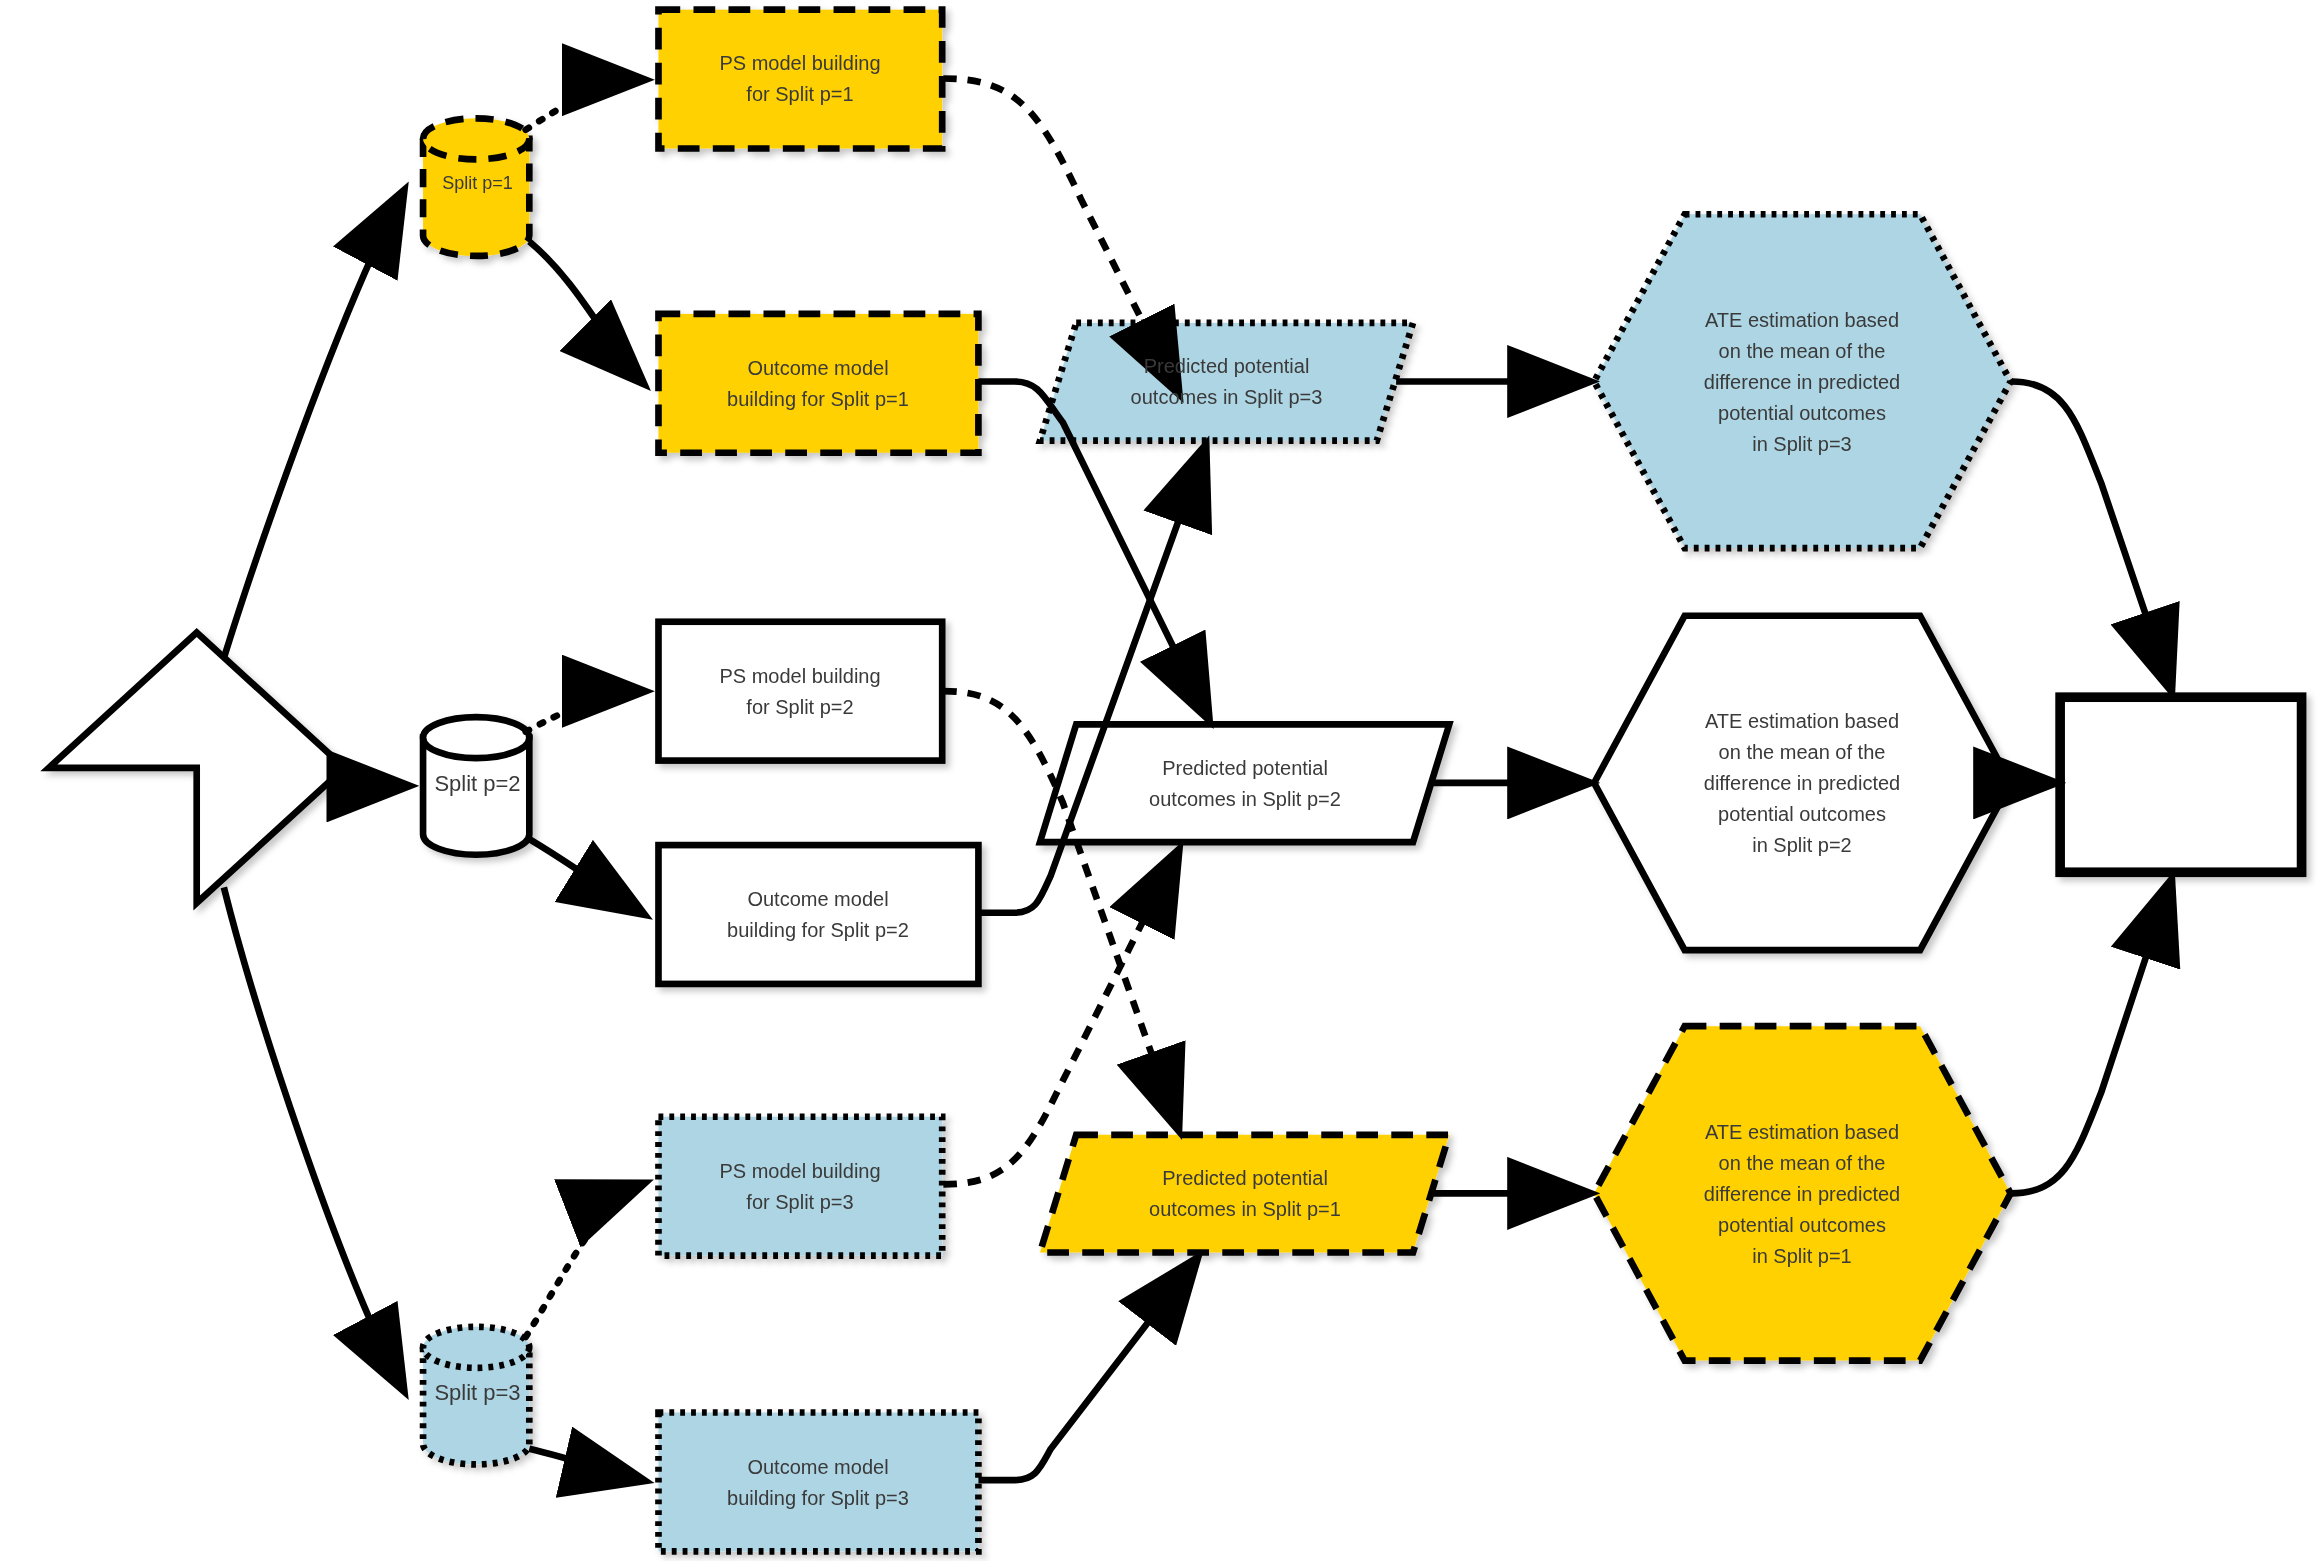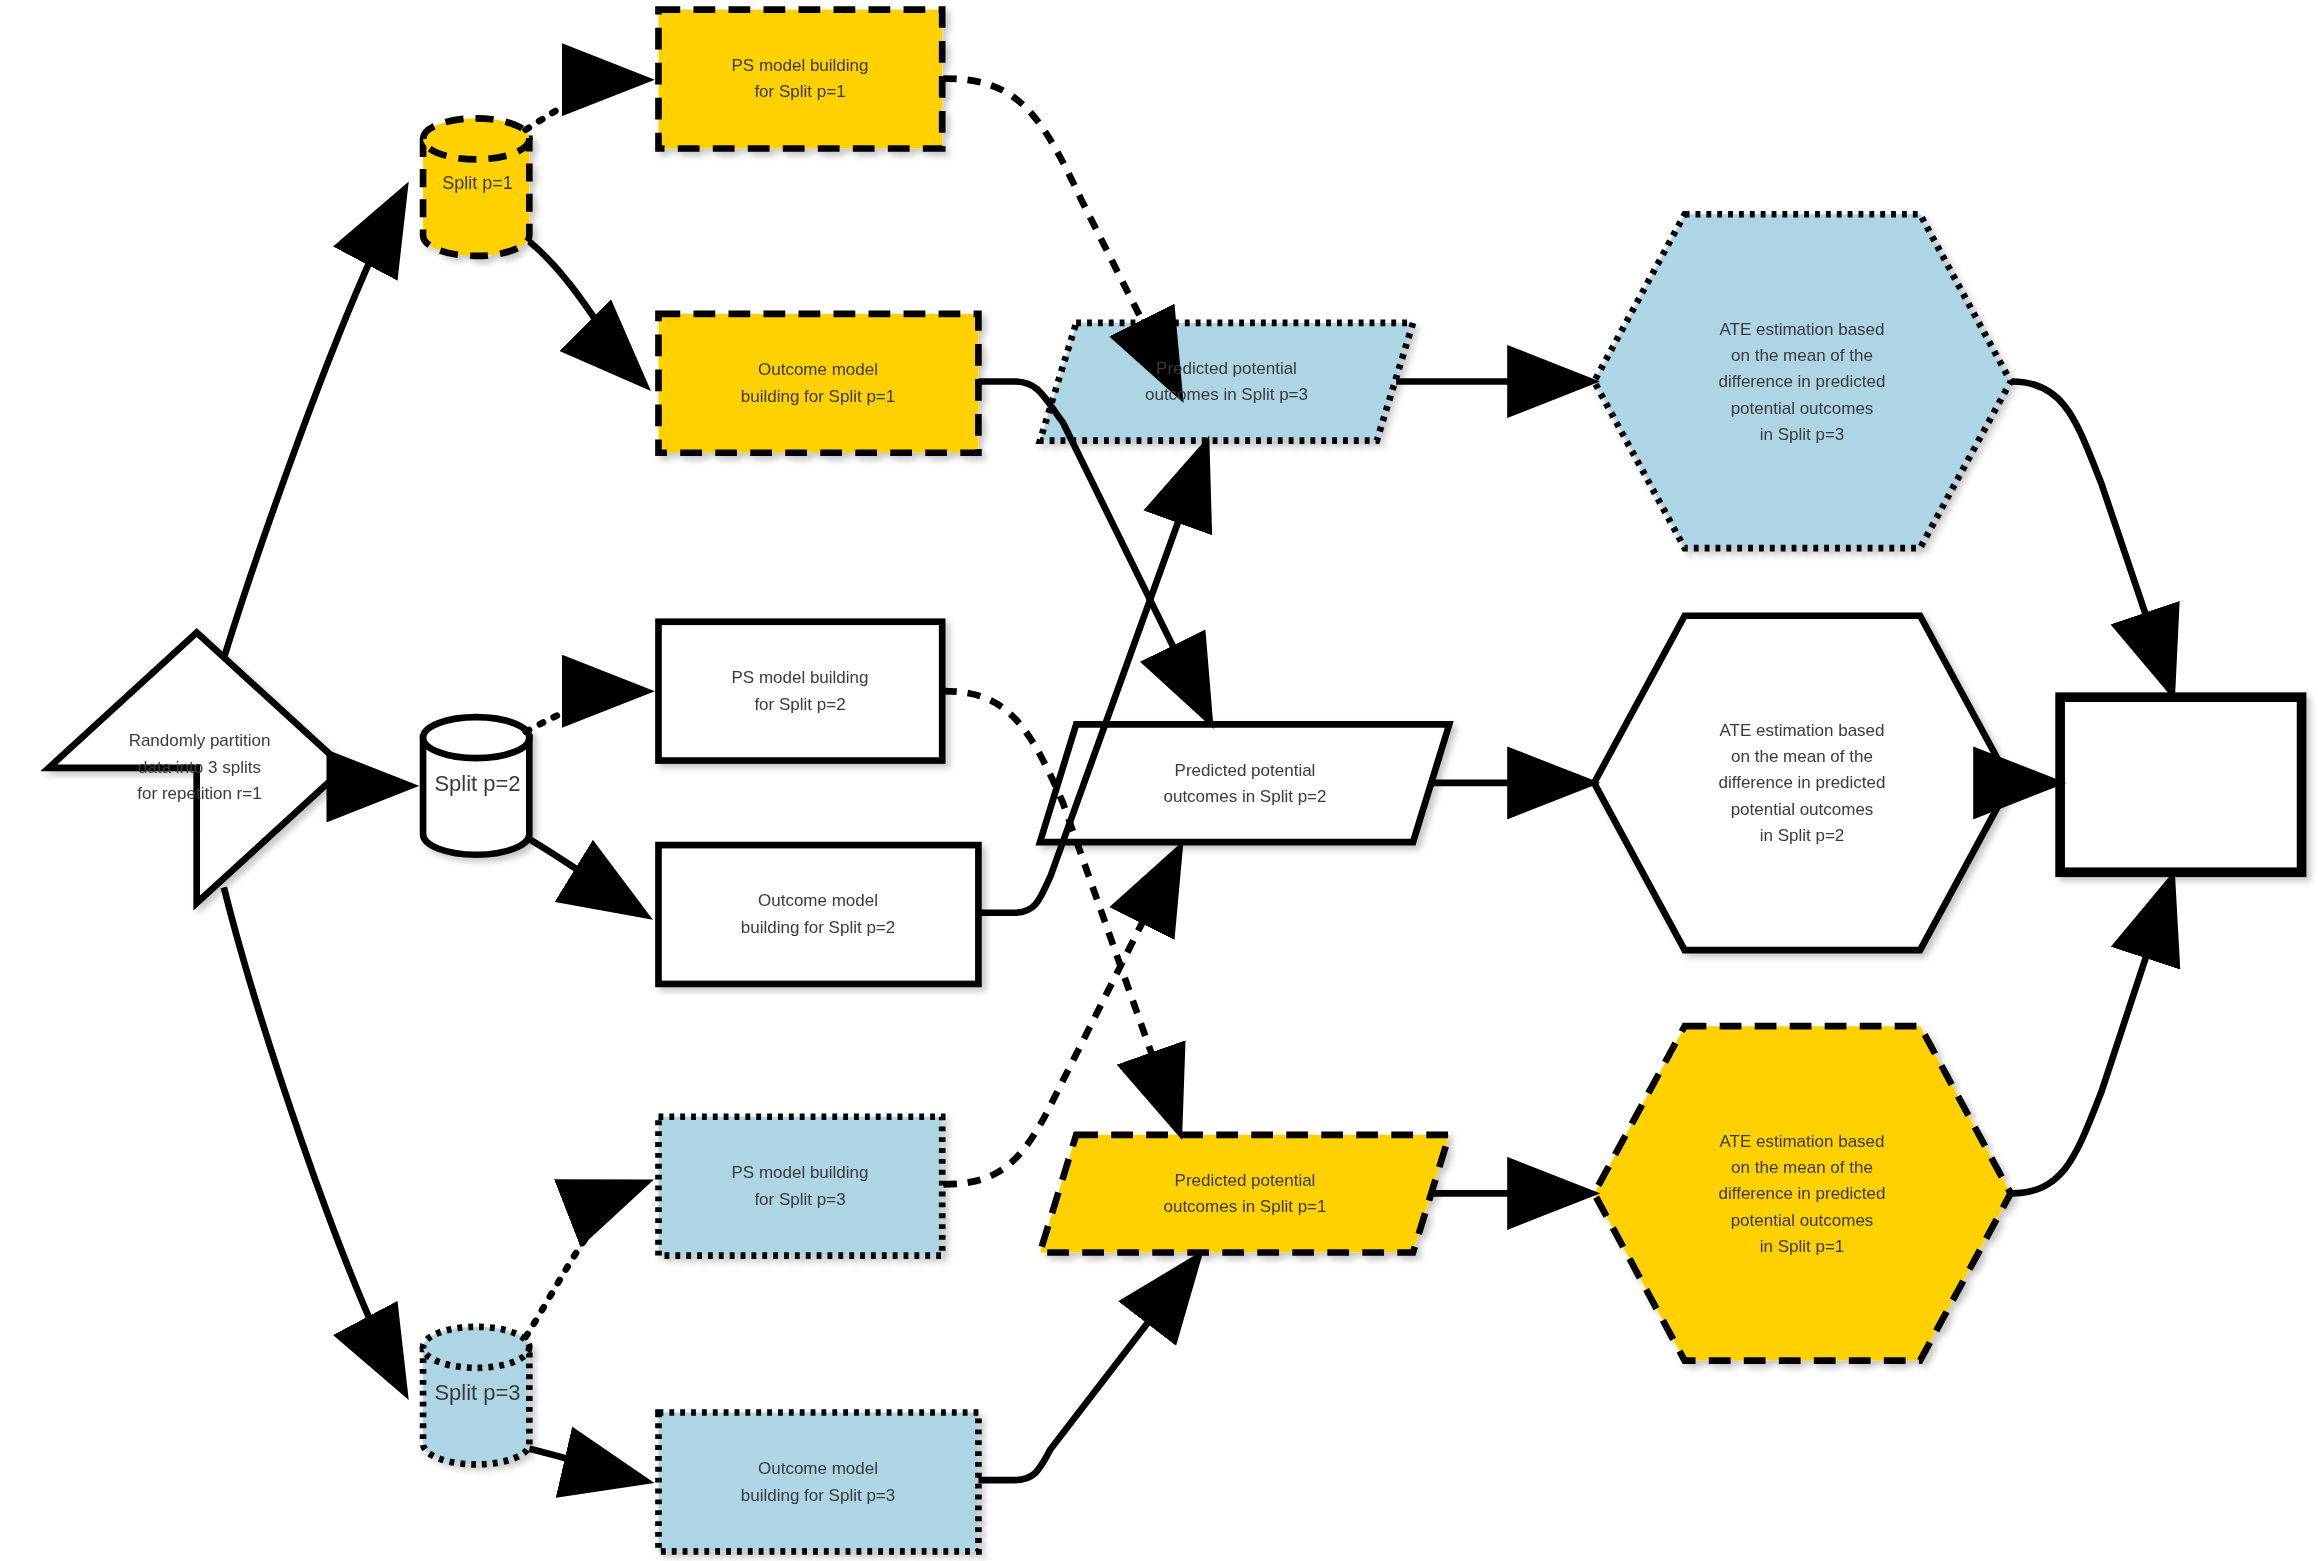--- a/index.html
+++ b/index.html
@@ -1,21 +1,21 @@
 <!DOCTYPE html>
 <html style="font-size:9.7px"><head>
 <meta charset="utf-8">
 <style>
   html,body{margin:0;padding:0;background:#ffffff;}
   #stage{position:relative;width:2319px;height:1561px;background:#ffffff;
          font-family:"Liberation Sans","DejaVu Sans",sans-serif;overflow:hidden;}
   svg#flow{position:absolute;top:0;left:0;width:2319px;height:1561px;}
   .nodeLabel{
     position:absolute;display:flex;align-items:center;justify-content:center;
-    text-align:center;color:#3a3a3a;font-size:17px;line-height:1.55;
+    text-align:center;color:#3a3a3a;font-size:20px;line-height:1.55;
     font-family:"Liberation Sans","DejaVu Sans",sans-serif;
     pointer-events:none;white-space:pre-line;
   }
 </style>
 </head>
 <body>
 
 <div id="stage">
 
   <svg id="flow" viewBox="0 0 3840 2586">
@@ -96,23 +96,20 @@
       <path d="M870,1212 C940,1175 1000,1145 1062,1145"></path>
       <path d="M870,2215 C930,2120 990,1990 1062,1962"></path>
     </g>
     <g fill="none" stroke="#000" stroke-width="11" stroke-dasharray="22 18" marker-end="url(#ahd)">
       <path d="M1562,130 C1680,130 1720,180 1790,330 L1950,648"></path>
       <path d="M1562,1145 C1660,1145 1700,1190 1760,1330 L1950,1868"></path>
       <path d="M1562,1962 C1650,1962 1690,1930 1740,1830 L1950,1412"></path>
     </g>
   </svg>
 
-  <div class="nodeLabel" style="left:85px;top:697px;width:229px;height:142px;">Randomly partition
-data into 3 splits
-for repetition r=1</div>
 
   <div class="nodeLabel" style="left:417px;top:154px;width:121px;height:60px;font-size:18px;">Split p=1</div>
   <div class="nodeLabel" style="left:417px;top:754px;width:121px;height:60px;font-size:22px;">Split p=2</div>
   <div class="nodeLabel" style="left:417px;top:1363px;width:121px;height:60px;font-size:22px;">Split p=3</div>
 
   <div class="nodeLabel" style="left:658px;top:9.7px;width:284px;height:139px;">PS model building
 for Split p=1</div>
   <div class="nodeLabel" style="left:658px;top:622px;width:284px;height:139px;">PS model building
 for Split p=2</div>
   <div class="nodeLabel" style="left:658px;top:1117px;width:284px;height:139px;">PS model building

